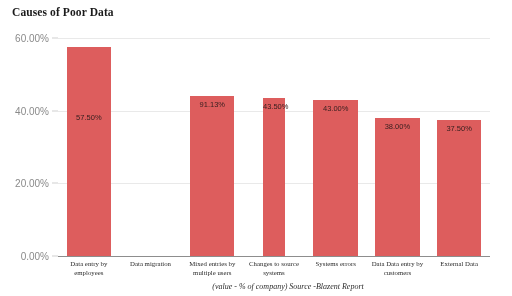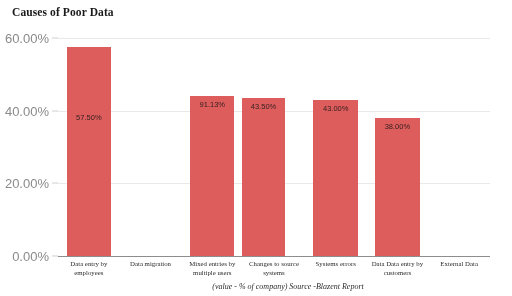--- a/index.html
+++ b/index.html
@@ -58,21 +58,21 @@
     width: 432px;
   }
 
   
   .y-tick-label {
     position: absolute;
     right: 100%;
     margin-right: 9px;
     transform: translateY(-50%);
     font-family: "Liberation Sans", "DejaVu Sans", sans-serif;
-    font-size: 13px;
+    font-size: 10px;
     color: #8a8a8a;
     white-space: nowrap;
   }
   .tick-mark {
     position: absolute;
     right: 100%;
     width: 6px;
     height: 1px;
     background: #cfcfcf;
     transform: translateY(-0.5px);
@@ -166,31 +166,35 @@
       </div>
     <div class="bars-layer" id="bars-layer">
         <div class="bar-group" style="left: 8.64px; width: 44.4343px; height: 147px;">
           <div class="bar-rect" style="height: 208.917px; background: rgb(221, 93, 93);"></div>
           <div class="bar-value">57.50%</div>
         </div>
         <div class="bar-group" style="left: 132.069px; width: 44.4343px; height: 159.867px;">
           <div class="bar-rect" style="height: 159.867px; background: rgb(221, 93, 93);"></div>
           <div class="bar-value">91.13%</div>
         </div>
-        <div class="bar-group" style="left: 184px; width: 43px; height: 158.05px;">
+        <div class="bar-group" style="left: 205px; width: 22px; height: 158.05px;">
           <div class="bar-rect" style="height: 158.05px; background: rgb(221, 93, 93);"></div>
           <div class="bar-value">43.50%</div>
         </div>
         <div class="bar-group" style="left: 255.497px; width: 44.4343px; height: 156.233px;">
           <div class="bar-rect" style="height: 156.233px; background: rgb(221, 93, 93);"></div>
           <div class="bar-value">43.00%</div>
         </div>
         <div class="bar-group" style="left: 317.211px; width: 44.4343px; height: 138.067px;">
           <div class="bar-rect" style="height: 138.067px; background: rgb(221, 93, 93);"></div>
           <div class="bar-value">38.00%</div>
+        </div>
+        <div class="bar-group" style="left: 378.926px; width: 44.4343px; height: 136.25px;">
+          <div class="bar-rect" style="height: 136.25px; background: rgb(221, 93, 93);"></div>
+          <div class="bar-value">37.50%</div>
         </div>
       </div>
   </div>
 
   <div class="x-labels-layer" id="x-labels">
       <div class="x-label" style="left: 0px; width: 61.7143px;">Data entry by employees</div>
       <div class="x-label" style="left: 61.7143px; width: 61.7143px;">Data migration</div>
       <div class="x-label" style="left: 123.429px; width: 61.7143px;">Mixed entries by multiple users</div>
       <div class="x-label" style="left: 185.143px; width: 61.7143px;">Changes to source systems</div>
       <div class="x-label" style="left: 246.857px; width: 61.7143px;">Systems errors</div>

